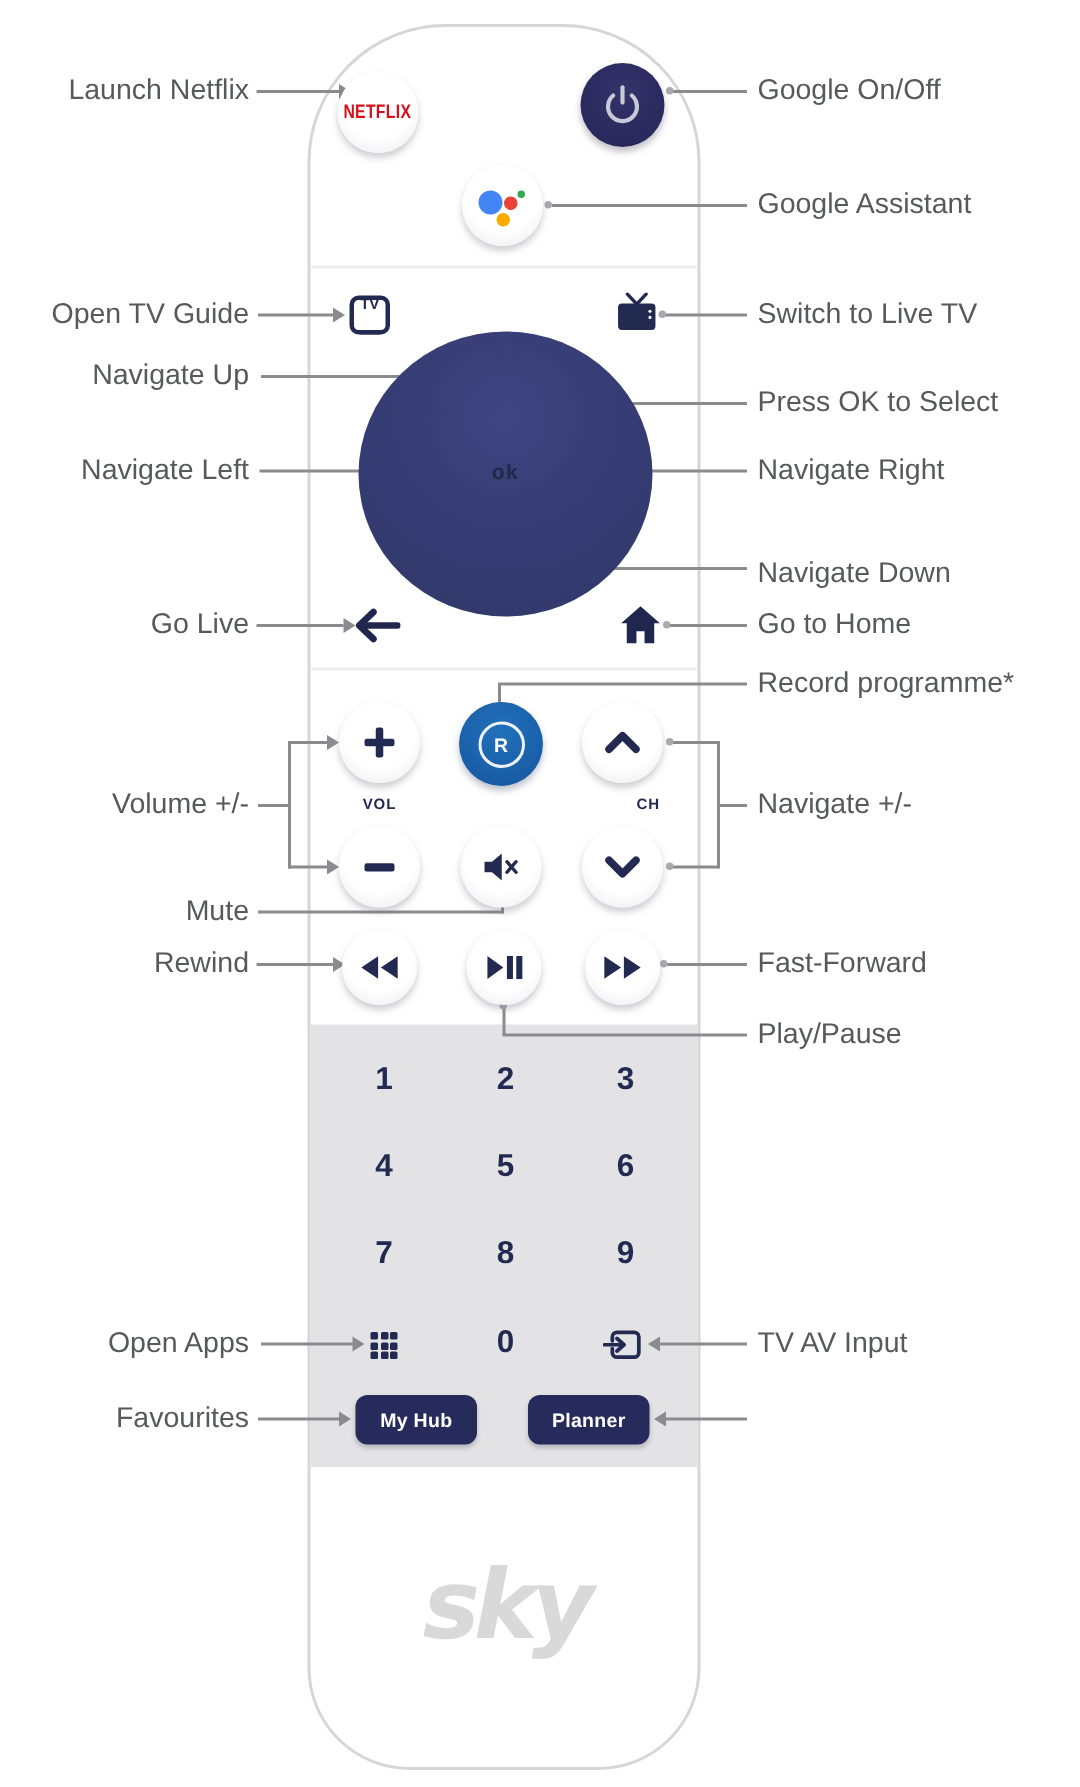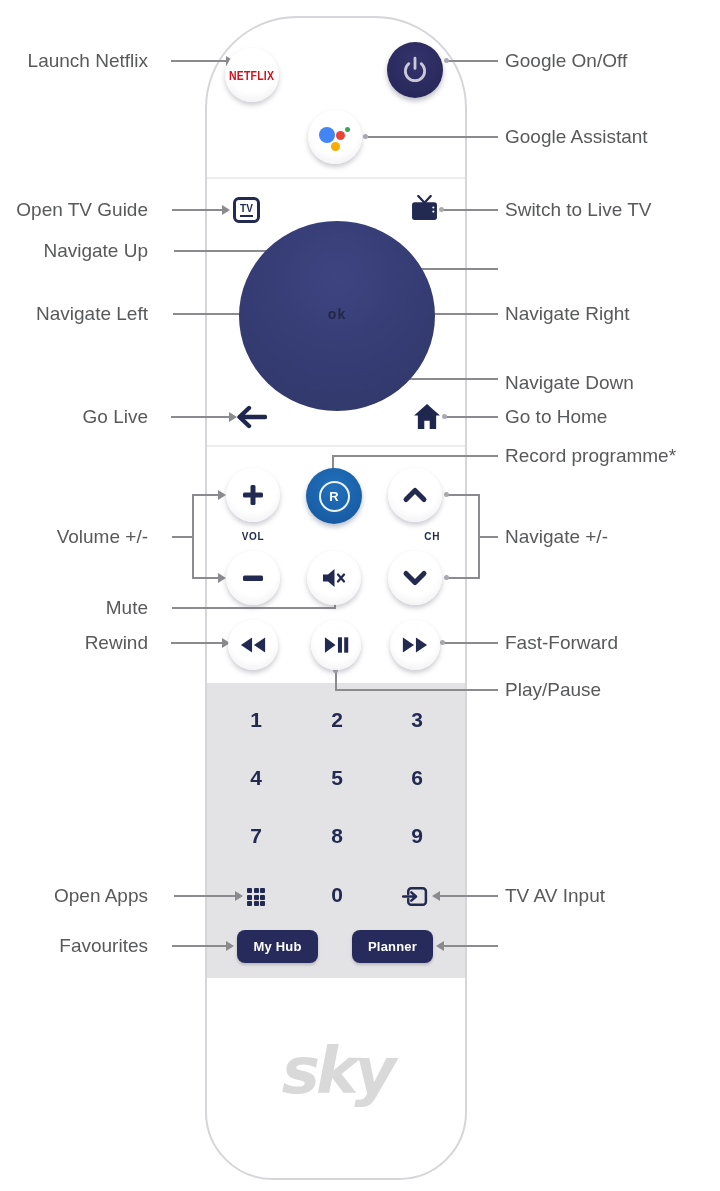--- a/index.html
+++ b/index.html
@@ -11,41 +11,41 @@
                border-radius:92px 92px 68px 68px;}
   .keypad-bg{position:absolute;left:207px;top:683px;width:258px;height:295px;background:#e3e3e5;}
   .sep{position:absolute;left:207px;width:258px;height:2px;background:#ececef;}
   
   .btn-circle{position:absolute;border-radius:50%;
               background:radial-gradient(circle at 50% 38%, #ffffff 55%, #f4f4f6 78%, #e7e7ea 100%);
               box-shadow:0 3px 5px rgba(110,110,125,.35);
               display:flex;align-items:center;justify-content:center;}
   
   .lbl{position:absolute;color:#58595b;font-size:19px;line-height:22px;white-space:nowrap;}
-  .lbl-left{right:572px;text-align:center;}
+  .lbl-left{right:554px;text-align:center;}
   .lbl-right{left:505px;text-align:left;}
   
   .ln{position:absolute;background:#8b8b8f;}
   .hln{height:2px;}
   .vln{width:2px;}
   .arr-r{position:absolute;width:0;height:0;border:5px solid transparent;border-right:0;
          border-left:8px solid #8b8b8f;}
   .arr-l{position:absolute;width:0;height:0;border:5px solid transparent;border-left:0;
          border-right:8px solid #8b8b8f;}
   .enddot{position:absolute;width:5px;height:5px;border-radius:50%;background:#a9a9b0;}
   
   .nav-pad{position:absolute;left:239px;top:221px;width:196px;height:190px;border-radius:50%;
            background:radial-gradient(circle at 50% 30%, #3d4480 0%, #353c73 55%, #303766 100%);}
   .ok-text{position:absolute;left:317px;top:306px;width:40px;text-align:center;
            color:#222848;font-size:14px;font-weight:bold;letter-spacing:1px;}
   
   .tvguide{position:absolute;left:233px;top:197px;width:27px;height:26px;border:3px solid #232a52;
            border-radius:6px;box-sizing:border-box;display:flex;align-items:center;justify-content:center;}
   .tvguide span{font-size:10px;font-weight:800;color:#232a52;border-bottom:2.5px solid #232a52;
-                padding-bottom:1px;letter-spacing:0;}
+                padding-bottom:12px;letter-spacing:0;}
   
   .keycap{position:absolute;width:50px;text-align:center;font-size:10px;font-weight:800;
           letter-spacing:.6px;color:#232a52;}
   
   .rec-btn{position:absolute;left:306px;top:468px;width:56px;height:56px;border-radius:50%;
            background:radial-gradient(circle at 50% 35%, #2270ba 0%, #1a61aa 60%, #14549a 100%);
            box-shadow:0 3px 5px rgba(90,100,125,.4);
            display:flex;align-items:center;justify-content:center;}
   .rec-ring{width:27px;height:27px;border-radius:50%;border:2px solid rgba(255,255,255,.92);
             display:flex;align-items:center;justify-content:center;
@@ -309,20 +309,21 @@
   </div>
 
   <div class="sky-logo">sky</div>
 
   <div class="lbl lbl-left" style="top:50px;">Launch Netflix</div>
   <div class="lbl lbl-right" style="top:50px;">Google On/Off</div>
   <div class="lbl lbl-right" style="top:126px;">Google Assistant</div>
   <div class="lbl lbl-left" style="top:199px;">Open TV Guide</div>
   <div class="lbl lbl-right" style="top:199px;">Switch to Live TV</div>
   <div class="lbl lbl-left" style="top:240px;">Navigate Up</div>
+  <div class="lbl lbl-right" style="top:258px;">Press OK to Select</div>
   <div class="lbl lbl-left" style="top:303px;">Navigate Left</div>
   <div class="lbl lbl-right" style="top:303px;">Navigate Right</div>
   <div class="lbl lbl-right" style="top:372px;">Navigate Down</div>
   <div class="lbl lbl-left" style="top:406px;">Go Live</div>
   <div class="lbl lbl-right" style="top:406px;">Go to Home</div>
   <div class="lbl lbl-right" style="top:445px;">Record programme*</div>
   <div class="lbl lbl-left" style="top:526px;">Volume +/-</div>
   <div class="lbl lbl-right" style="top:526px;">Navigate +/-</div>
   <div class="lbl lbl-left" style="top:597px;">Mute</div>
   <div class="lbl lbl-left" style="top:632px;">Rewind</div>

